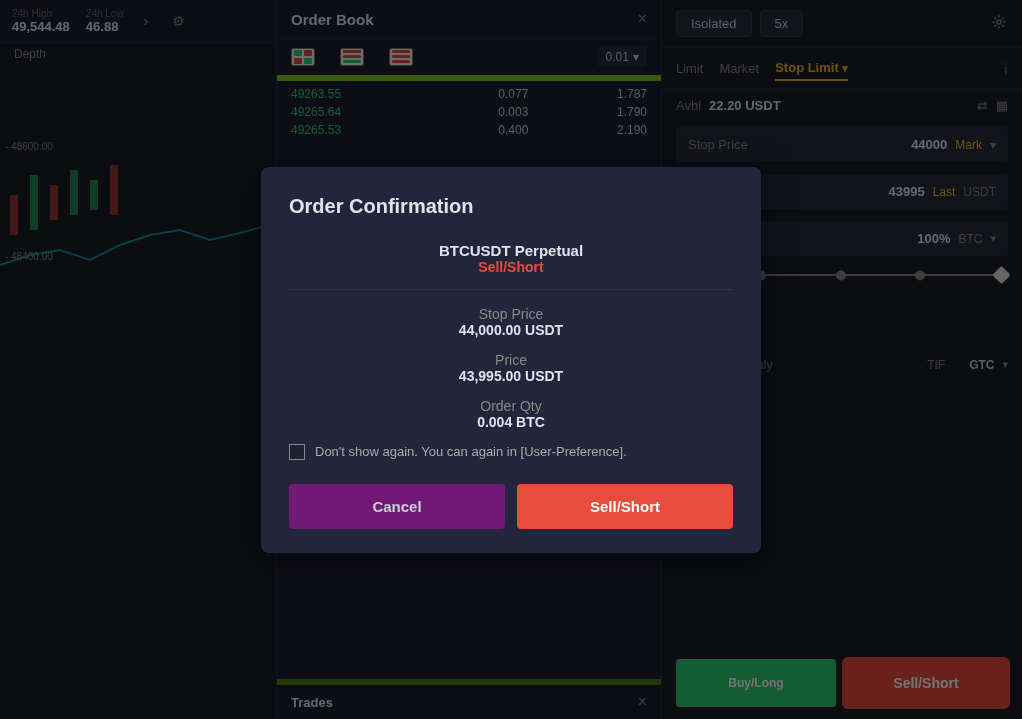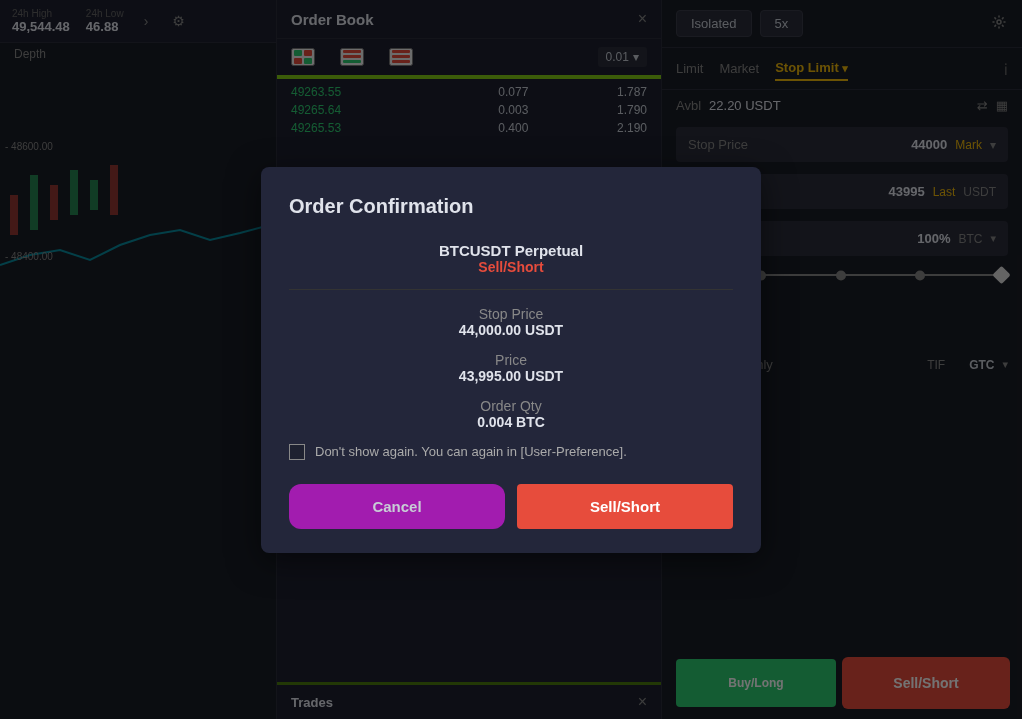--- a/index.html
+++ b/index.html
@@ -70,21 +70,21 @@
       color: #888;
       cursor: pointer;
       font-size: 16px;
     }
 
     .ob-controls {
       display: flex;
       align-items: center;
       padding: 8px 14px;
       gap: 25px;
-      border-bottom: 4px solid #84cc16;
+      border-bottom: 6px solid #84cc16;
     }
 
     .ob-icon-btn {
       width: 24px;
       height: 18px;
       cursor: pointer;
       display: flex;
       align-items: center;
       justify-content: center;
     }
@@ -113,21 +113,21 @@
     .ob-row .price { flex: 1; color: #2ecc71; }
     .ob-row .size { flex: 1; text-align: right; color: #c8cdd6; }
     .ob-row .sum { flex: 1; text-align: right; color: #c8cdd6; }
 
     .trades-footer {
       position: absolute;
       bottom: 0;
       left: 0;
       right: 0;
       padding: 8px 14px;
-      border-top: 3px solid #4d7c0f;
+      border-top: 6px solid #4d7c0f;
       display: flex;
       align-items: center;
       justify-content: space-between;
     }
 
     .trades-title {
       font-size: 13px;
       font-weight: 600;
       color: #e0e3eb;
     }
@@ -209,21 +209,21 @@
 
     .avbl-row {
       display: flex;
       align-items: center;
       padding: 8px 14px;
       font-size: 13px;
       gap: 8px;
     }
 
     .avbl-label { color: #888; }
-    .avbl-value { color: #e0e3eb; font-weight: 400; }
+    .avbl-value { color: #e0e3eb; font-weight: 700; }
     .avbl-icons { margin-left: auto; display: flex; gap: 8px; color: #888; cursor: pointer; }
 
     .input-row {
       margin: 6px 14px;
       background: #2a2d3a;
       border-radius: 4px;
       padding: 10px 12px;
       display: flex;
       align-items: center;
       justify-content: space-between;
@@ -396,23 +396,23 @@
       flex-shrink: 0;
     }
 
     .modal-buttons {
       display: flex;
       gap: 12px;
     }
 
     .modal-cancel-btn {
       flex: 1;
-      background: #a21caf;
+      background: #701a75;
       border: none;
-      border-radius: 12px;
+      border-radius: 4px;
       color: #c8cdd6;
       font-size: 15px;
       font-weight: 700;
       padding: 14px;
       cursor: pointer;
     }
 
     .modal-sell-btn {
       flex: 1;
       background: #e74c3c;

